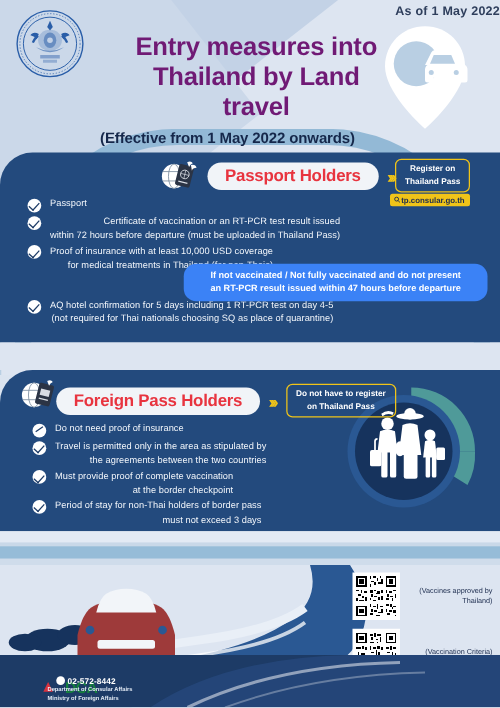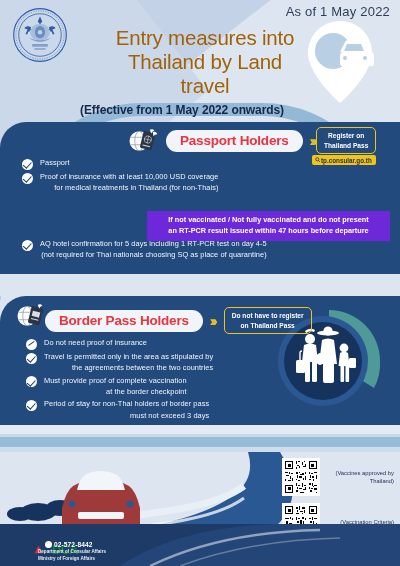--- a/index.html
+++ b/index.html
@@ -37,31 +37,31 @@
     border:11px solid #8fb8d4;
     border-radius:130px 130px 0 0;
     border-bottom:none;
     background:transparent;
   }
   .swoosh-a { left:12px; top:103px; width:380px; height:180px; border-width:13px; border-color:#93b9d6; }
   .swoosh-b { left:-8px; top:123px; width:420px; height:190px; border-width:9px; border-color:#b9cfe3; }
 
   
   .asof {
-    position:absolute; right:10px; top:4px;
-    font-size:13px; font-weight:normal; color:#2e3e5c; letter-spacing:.2px;
+    position:absolute; right:0; top:4px;
+    font-size:10px; font-weight:bold; color:#2e3e5c; letter-spacing:.2px;
   }
   .emblem {
     position:absolute; left:12px; top:7px; width:56px; height:56px;
     border-radius:50%;
   }
   .title-wrap {
     position:absolute; left:62px; top:26px; width:240px; text-align:center;
   }
-  .t1 { font-size:20.5px; font-weight:normal; color:#a16207; line-height:1.16; letter-spacing:-.2px;padding-left:46px; }
+  .t1 { font-size:20.5px; font-weight:bold; color:#701a75; line-height:1.16; letter-spacing:-.2px;padding-left:46px; }
   .t2 { font-size:12px; font-weight:bold; color:#15274a; margin-top:6px; letter-spacing:-.1px; }
 
   .pinwrap { position:absolute; right:20px; top:18px; width:80px; height:88px; }
 
   
   .panel {
     position:absolute;
     background:#234a7d;
     left:0;
   }
@@ -115,21 +115,21 @@
   .tick.no::after {
     content:""; left:2.2px; top:4.6px; width:6.5px; height:0;
     border:none; border-top:1.7px solid #1d3b66;
     transform:rotate(-34deg);
   }
   .btxt { font-size:7.4px; color:#f2f6fb; line-height:1.5; letter-spacing:.05px;text-align:right; }
 
   
   .warn {
     position:absolute;
-    background:#6d28d9; border-radius:0;
+    background:#3b82f6; border-radius:10px;
     padding:4px 8px;
     font-size:7.3px; font-weight:bold; color:#ffffff; line-height:1.5;
     text-align:center;
   }
 
   
   .globe-ic { position:absolute; width:30px; height:26px; }
   .family-badge { position:absolute; right:12px; top:302px; width:118px; height:118px; }
 
   
@@ -238,20 +238,24 @@
     <span>tp.consular.go.th</span>
   </div>
 
   <div class="bullets" id="pp-bullets" style="left:22px; top:157px; width:360px;">
       <div class="bl">
         <div class="tick"></div>
         <div class="btxt">Passport</div>
       </div>
       <div class="bl">
         <div class="tick"></div>
+        <div class="btxt">Certificate of vaccination or an RT-PCR test result issued<br>within 72 hours before departure (must be uploaded in Thailand Pass)</div>
+      </div>
+      <div class="bl">
+        <div class="tick"></div>
         <div class="btxt">Proof of insurance with at least 10,000 USD coverage<br>for medical treatments in Thailand (for non-Thais)</div>
       </div>
     </div>
 
   <div class="warn" style="left:147px; top:211px; width:243px;">
     <span>If not vaccinated / Not fully vaccinated and do not present</span><br>
     <span>an RT-PCR result issued within 47 hours before departure</span>
   </div>
 
   <div class="bullets" id="pp-post" style="left:22px; top:238px; width:360px;">
@@ -304,21 +308,21 @@
     </g>
     <g transform="rotate(14 26 17)">
       <rect x="18" y="5" width="16" height="23" rx="2" fill="#2b3445"></rect>
       <rect x="21" y="11" width="10" height="7" fill="#d9dde4"></rect>
       <rect x="21" y="21" width="10" height="1.4" fill="#d9dde4"></rect>
     </g>
     <path d="M29 2 q4 -2 6 1 q-3 1 -4 4z" fill="#ffffff"></path>
   </svg>
 
   <div class="sec-head" style="left:45px; top:307px;">
-    <div class="pill">Border Pass Holders</div>
+    <div class="pill">Foreign Pass Holders</div>
     <div class="chev">›››</div>
     <div class="ybox">
       <span>Do not have to register</span><br>
       <span>on Thailand Pass</span>
     </div>
   </div>
 
   <div class="bullets" id="bp-bullets" style="left:26px; top:337px; width:235px;">
       <div class="bl">
         <div class="tick no"></div>

